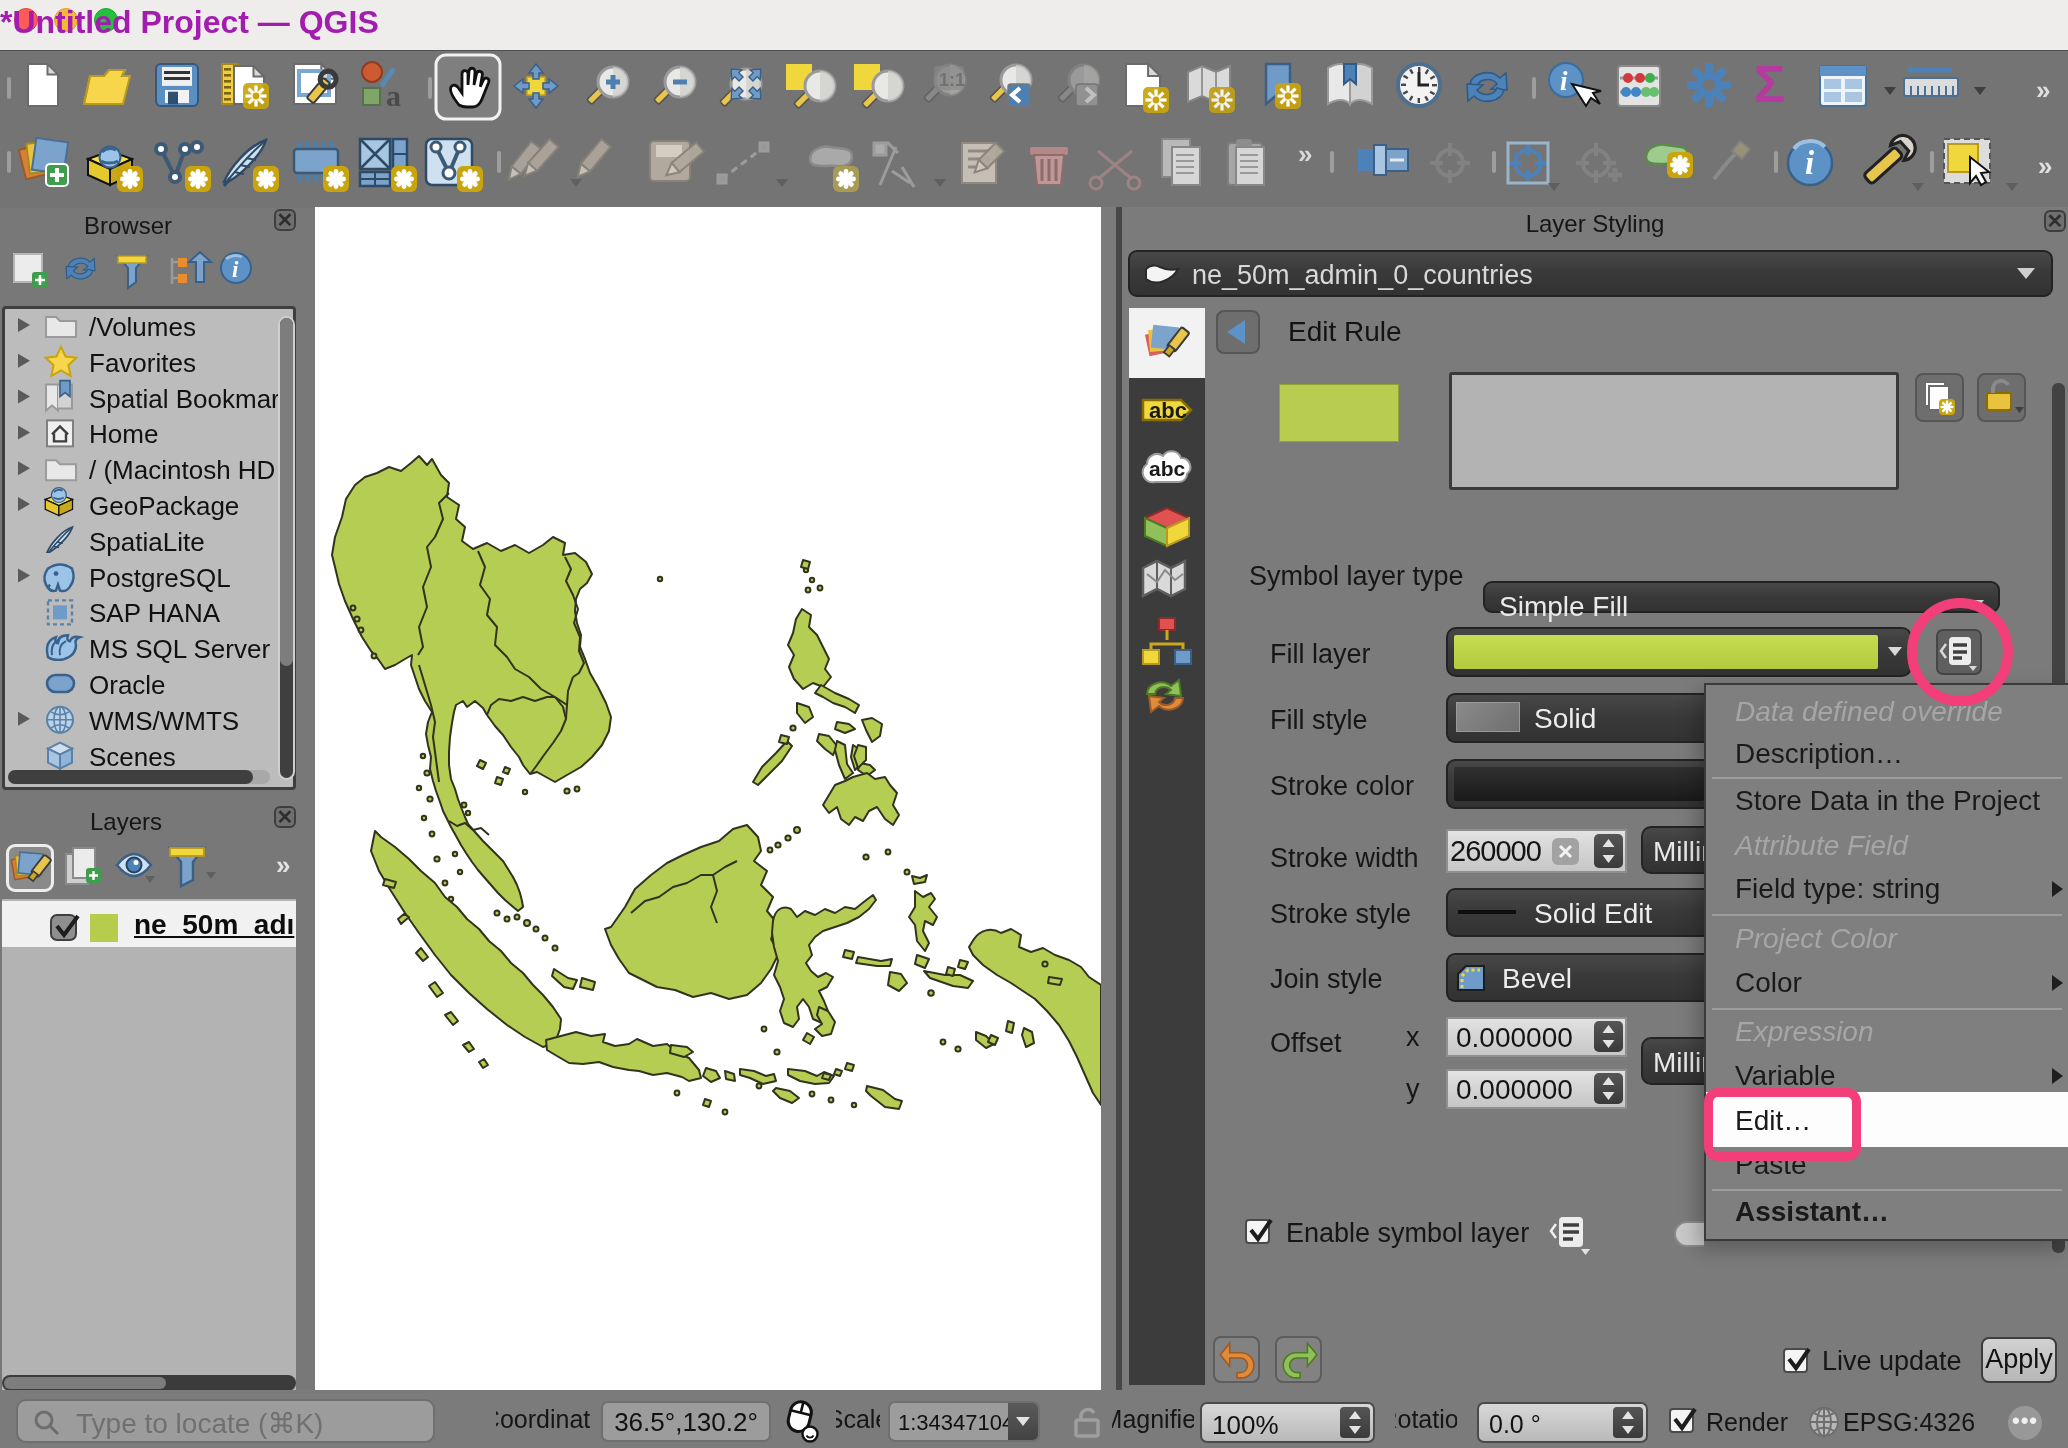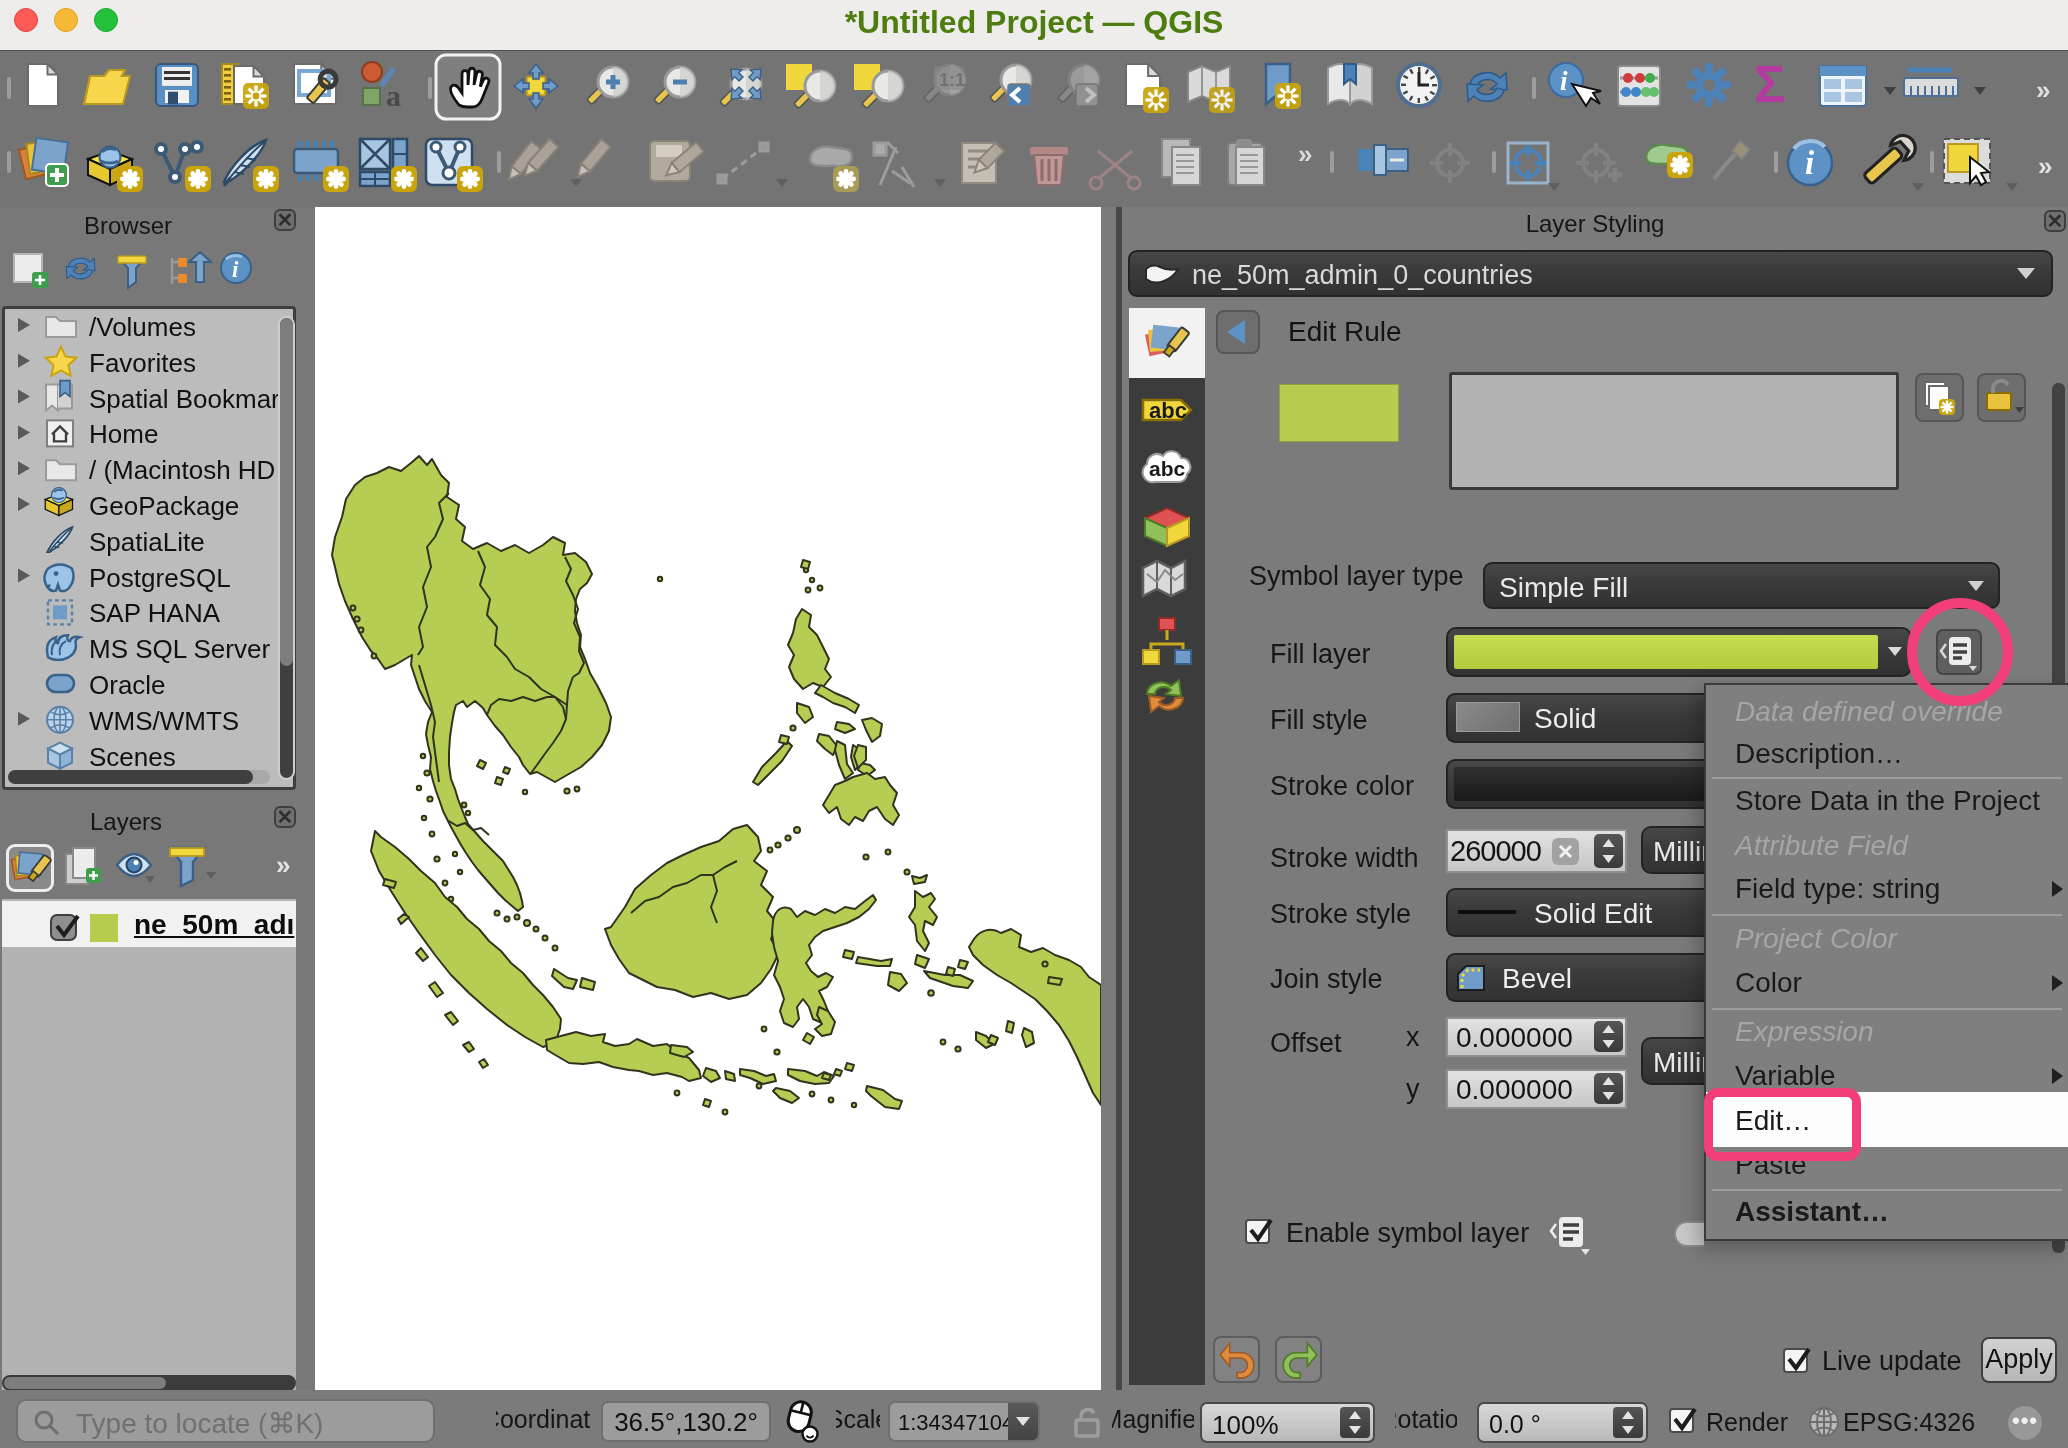--- a/index.html
+++ b/index.html
@@ -6,21 +6,21 @@
 .abs{position:absolute}
 .lbl{position:absolute;color:#161616;font-size:27px;white-space:nowrap}
 .dk{background:linear-gradient(#484848,#3a3a3a 45%,#323232);border:2px solid #232323;border-radius:9px;color:#e8e8e8}
 .lt{background:linear-gradient(#e2e2e2,#c6c6c6);border:2px solid #8f8f8f;border-radius:1px;color:#111}
 </style></head><body>
 
 <div class="abs" style="left:0;top:0;width:2068px;height:51px;background:#efedeb;border-bottom:1px solid #4f4f4f">
  <div class="abs" style="left:14px;top:8px;width:24px;height:24px;border-radius:50%;background:#fc5b57;border:1px solid #e2453f"></div>
  <div class="abs" style="left:54px;top:8px;width:24px;height:24px;border-radius:50%;background:#f5b935;border:1px solid #dfa023"></div>
  <div class="abs" style="left:94px;top:8px;width:24px;height:24px;border-radius:50%;background:#24c13c;border:1px solid #1ba82f"></div>
- <div class="abs" style="left:0;top:4px;width:2068px;text-align:center;font-size:32px;font-weight:bold;color:#4d7c0f">*Untitled Project — QGIS</div>
+ <div class="abs" style="left:0;top:4px;width:2068px;text-align:left;font-size:32px;font-weight:bold;color:#a21caf">*Untitled Project — QGIS</div>
 </div>
 <div class="abs" style="left:0;top:51px;width:2068px;height:157px;background:#747474"></div>
 <svg class="abs" style="left:0;top:51px" width="2068" height="157" viewBox="0 0 2068 157">
 <rect x="7" y="26" width="4" height="22" rx="2" fill="#9d9d9d"></rect>
 <path d="M28 13 h19.5 l10.5 10.5 v31.5 h-30 z" fill="#ffffff" stroke="#6b6b6b" stroke-width="2"></path>
 <path d="M47.5 13 v10.5 h10.5 z" fill="#d9d9d9" stroke="#6b6b6b" stroke-width="2"></path>
 <path d="M84 53 l6-28 h14 l5-6 h16 l-3 6 h8 l-7 28 z" fill="#f7d64b" stroke="#b89a22" stroke-width="2"></path>
 <path d="M84 53 l6-28 h14 l5-6 h16 l-3 6 h8" fill="none" stroke="#b89a22" stroke-width="2"></path>
 <rect x="156" y="13" width="42" height="42" rx="5" fill="#5a8fc4" stroke="#38577a" stroke-width="2"></rect>
 <rect x="162" y="16" width="30" height="18.900000000000002" fill="#efefef"></rect>
@@ -762,21 +762,21 @@
       </g>
     </svg></div>
 <div class="abs" style="left:1977px;top:373px;width:49px;height:49px;background:#6e6e6e;border:2px solid #565656;border-radius:8px">
 <svg width="45" height="45" viewBox="0 0 45 45">
       <rect x="8" y="18" width="24" height="17" rx="2" fill="#e9c23e" stroke="#8a6d00" stroke-width="2"></rect>
       <path d="M14 18 v-4 a8 8 0 0 1 15-4" fill="none" stroke="#8a8a8a" stroke-width="4"></path>
       <path d="M36 32 l9 0 -4.5 6 z" fill="#3f3f3f"></path>
     </svg></div>
 <div class="abs" style="left:2052px;top:383px;width:13px;height:870px;background:#424242;border-radius:6px"></div>
 <div class="lbl" style="left:1249px;top:561px">Symbol layer type</div>
-<div class="abs dk" style="left:1483px;top:562px;width:517px;height:47px">
+<div class="abs dk" style="left:1483px;top:581px;width:517px;height:32px">
 <div class="abs" style="left:14px;top:8px;font-size:28px;color:#e9e9e9">Simple Fill</div>
 <div class="abs" style="right:14px;top:17px;width:0;height:0;border-left:8px solid transparent;border-right:8px solid transparent;border-top:10px solid #cfcfcf"></div>
   </div>
 <div class="lbl" style="left:1270px;top:639px">Fill layer</div>
 <div class="abs dk" style="left:1446px;top:627px;width:466px;height:50px;border-radius:10px">
 <div class="abs" style="left:6px;top:6px;width:424px;height:34px;background:linear-gradient(#c6dd52,#b3c93e);border-radius:2px"></div>
 <div class="abs" style="right:8px;top:18px;width:0;height:0;border-left:7px solid transparent;border-right:7px solid transparent;border-top:9px solid #d9d9d9"></div>
   </div>
 <div class="abs" style="left:1936px;top:629px;width:46px;height:46px;background:#5f5f5f;border:2px solid #454545;border-radius:7px">
 <svg width="42" height="42" viewBox="0 0 42 42">

